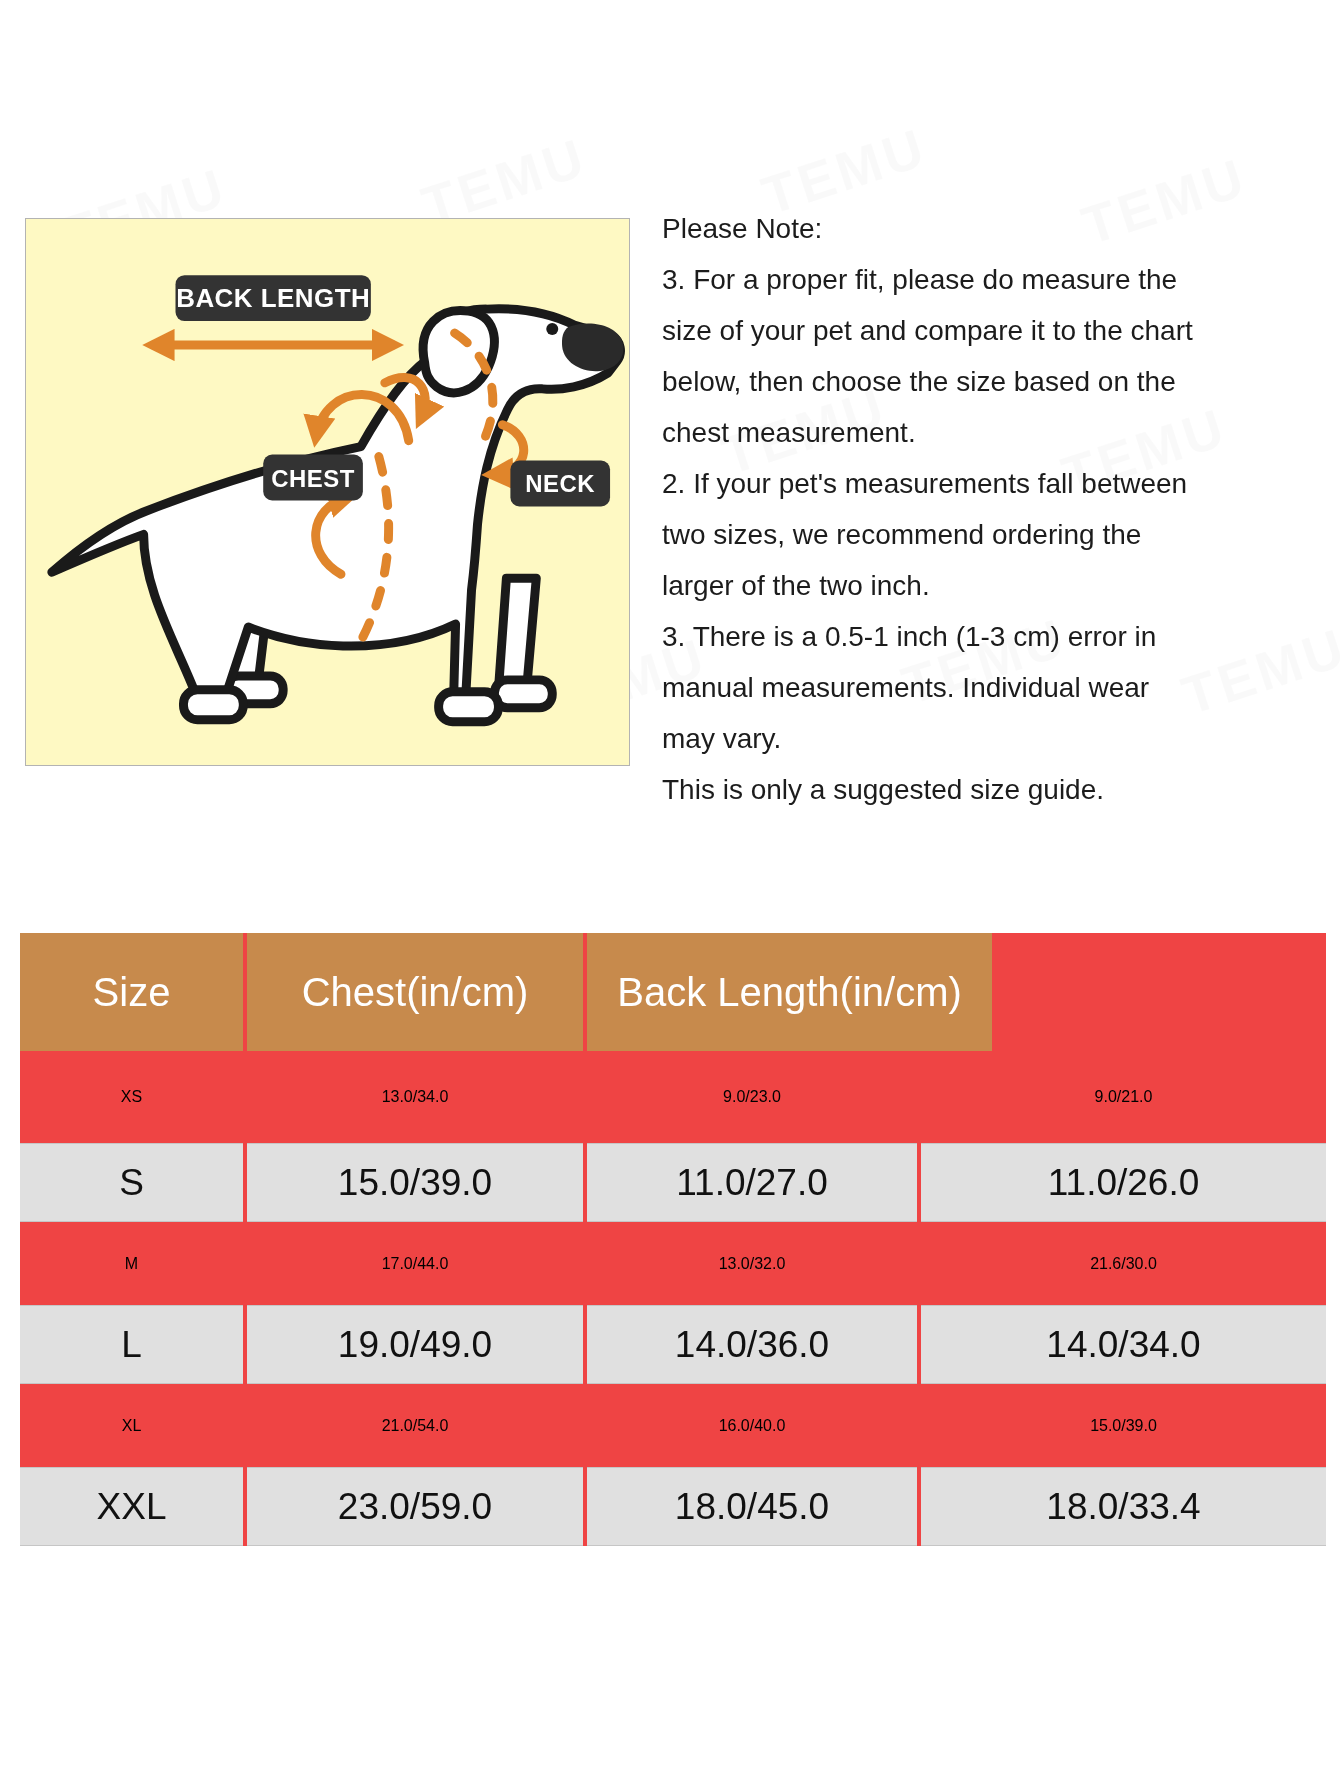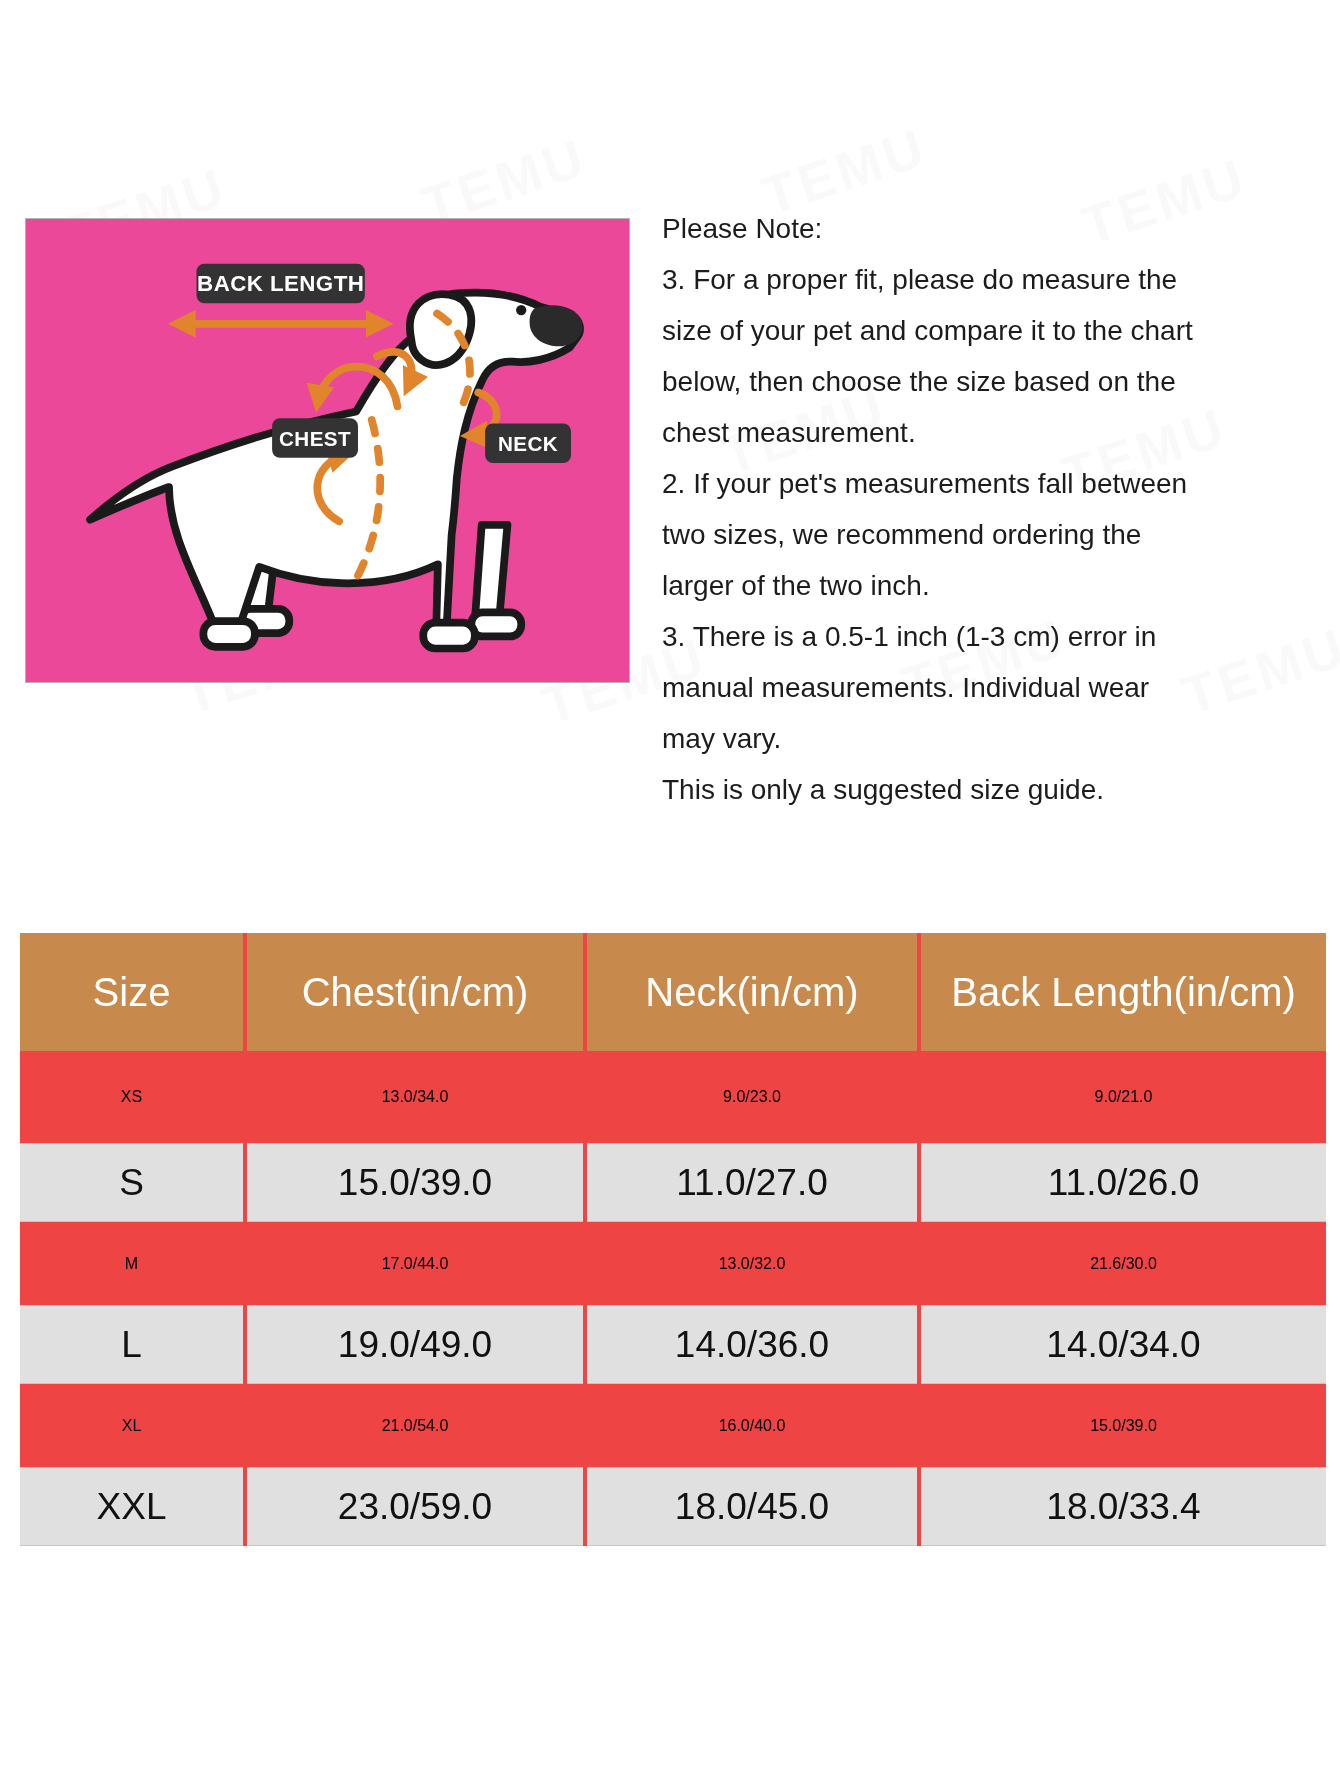--- a/index.html
+++ b/index.html
@@ -22,23 +22,23 @@
     transform: rotate(-18deg);
     letter-spacing: 4px;
     user-select: none;
     pointer-events: none;
   }
 
   
   .diagram-box {
     position: absolute;
     left: 25px; top: 218px;
-    width: 605px; height: 465px;
+    width: 605px; height: 548px;
     border: 1px solid var(--border, #b3b3b3);
-    background: #ec4899;
+    background: #fef9c3;
     box-sizing: border-box;
   }
   .diagram-box svg { display: block; width: 100%; height: 100%; }
   .dogline { stroke: var(--outline, #1a1a1a); }
 
   
   .notes {
     position: absolute;
     left: 662px; top: 203px;
     width: 560px;
@@ -168,21 +168,20 @@
     <div>3. There is a 0.5-1 inch (1-3 cm) error in</div>
     <div>manual measurements. Individual wear</div>
     <div>may vary.</div>
     <div>This is only a suggested size guide.</div>
   </div>
 
   <div class="size-table">
     <div class="trow thead">
       <div class="c0">Size</div>
       <div class="c1">Chest(in/cm)</div>
-      <div class="c2">Neck(in/cm)</div>
       <div class="c3">Back Length(in/cm)</div>
     </div>
 
     <div class="trow tbody r-first">
       <div class="c0">XS</div>
       <div class="c1">13.0/34.0</div>
       <div class="c2">9.0/23.0</div>
       <div class="c3">9.0/21.0</div>
     </div>
 

